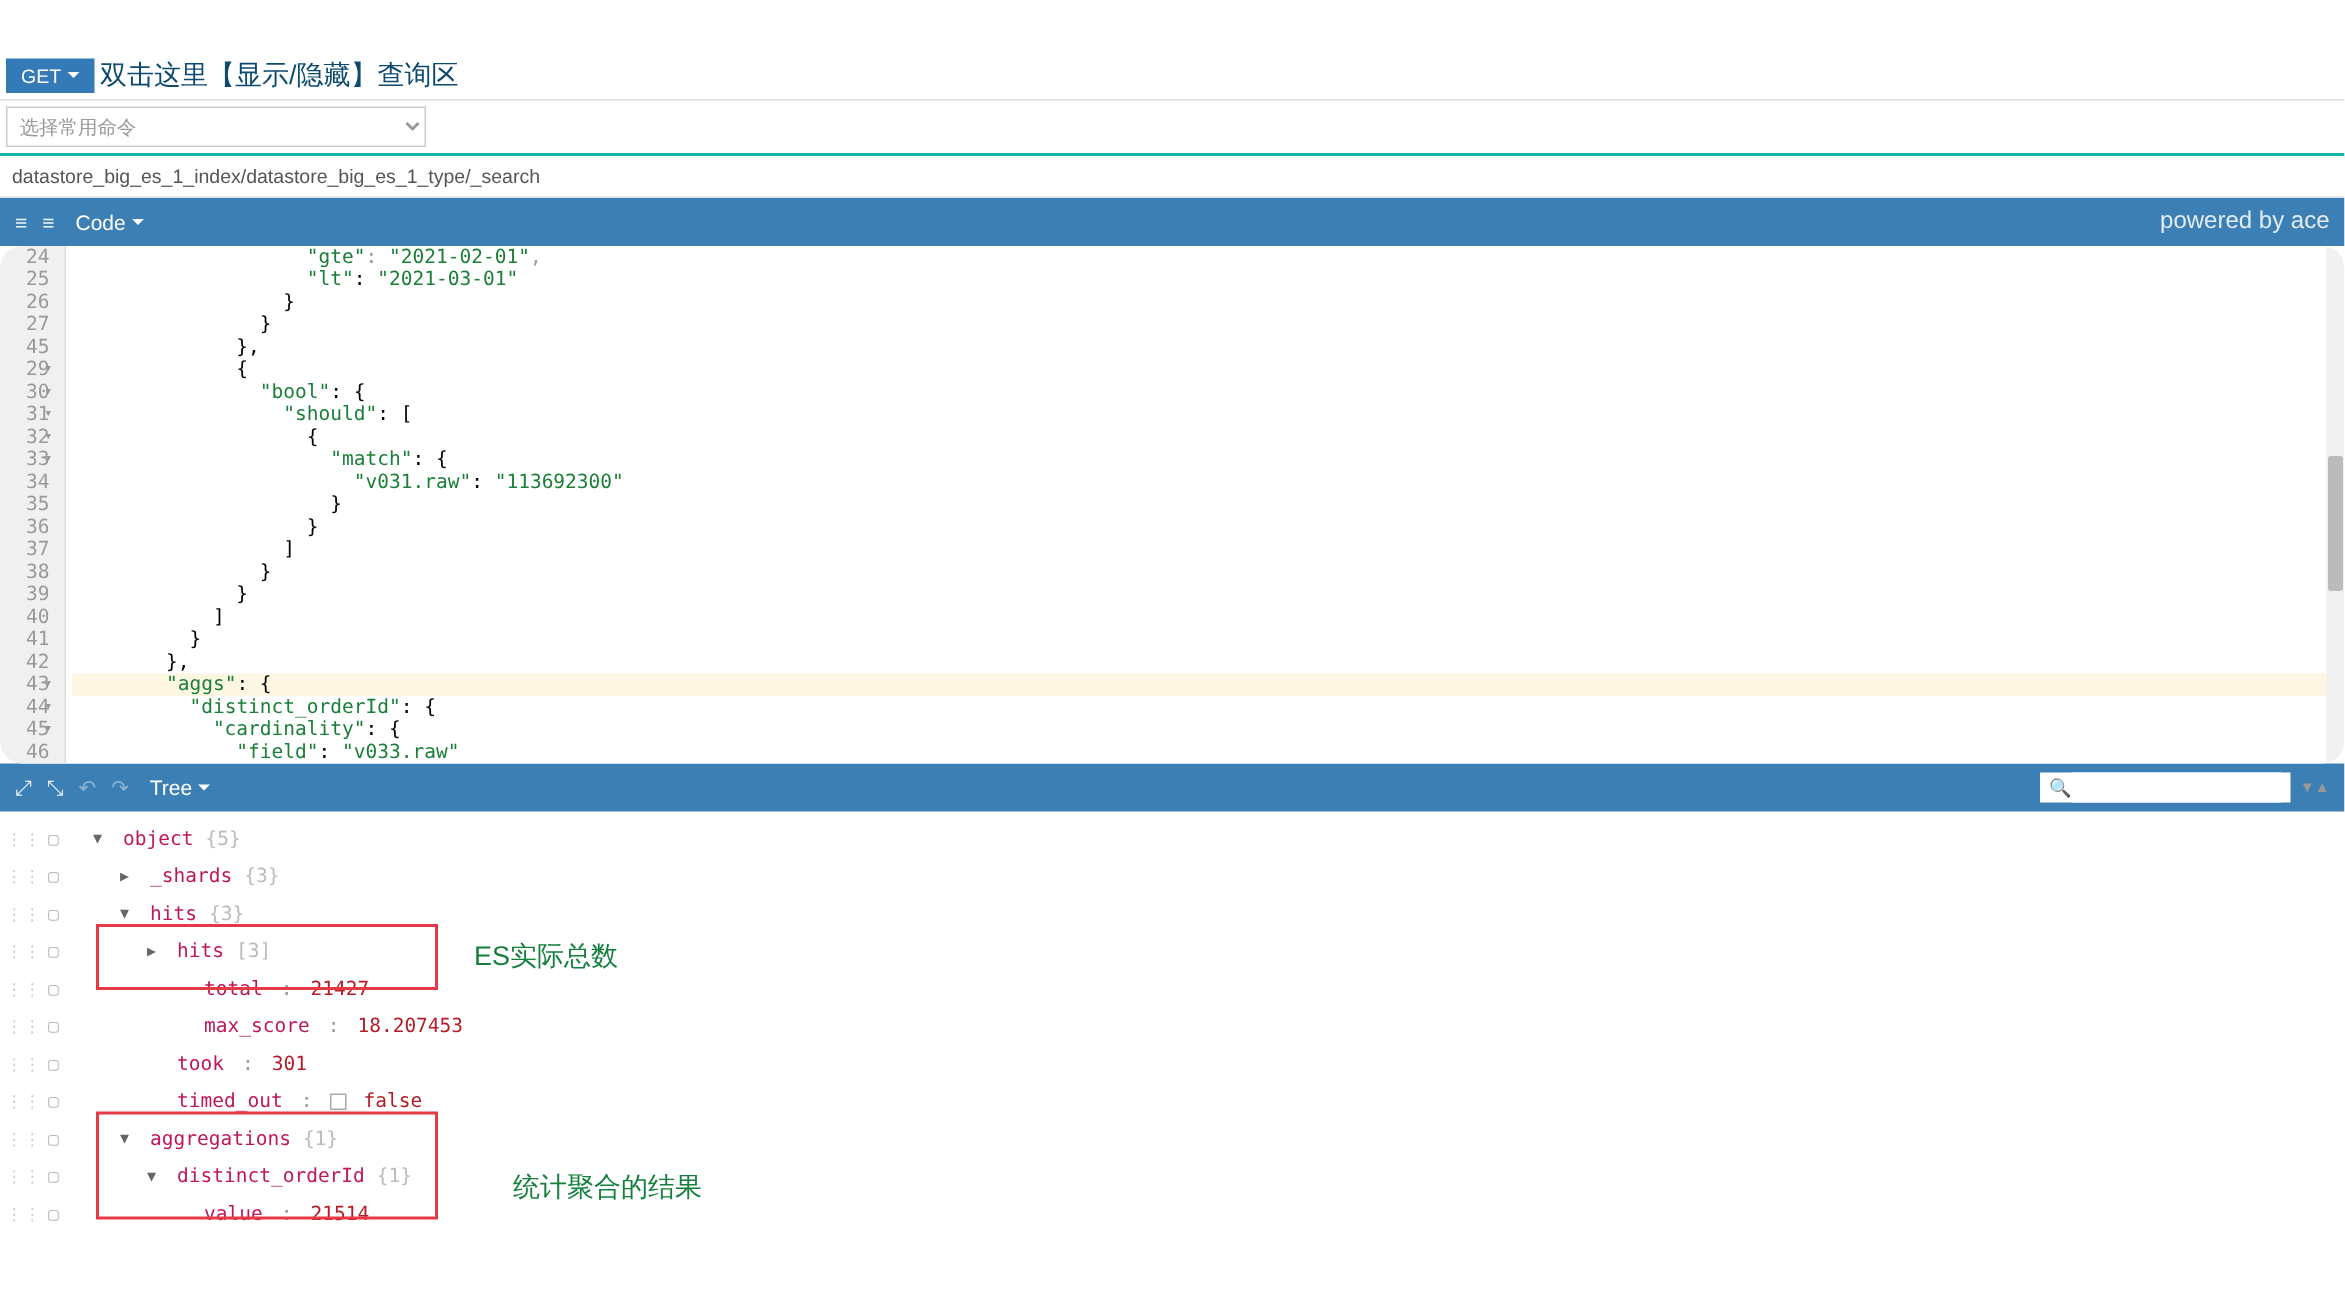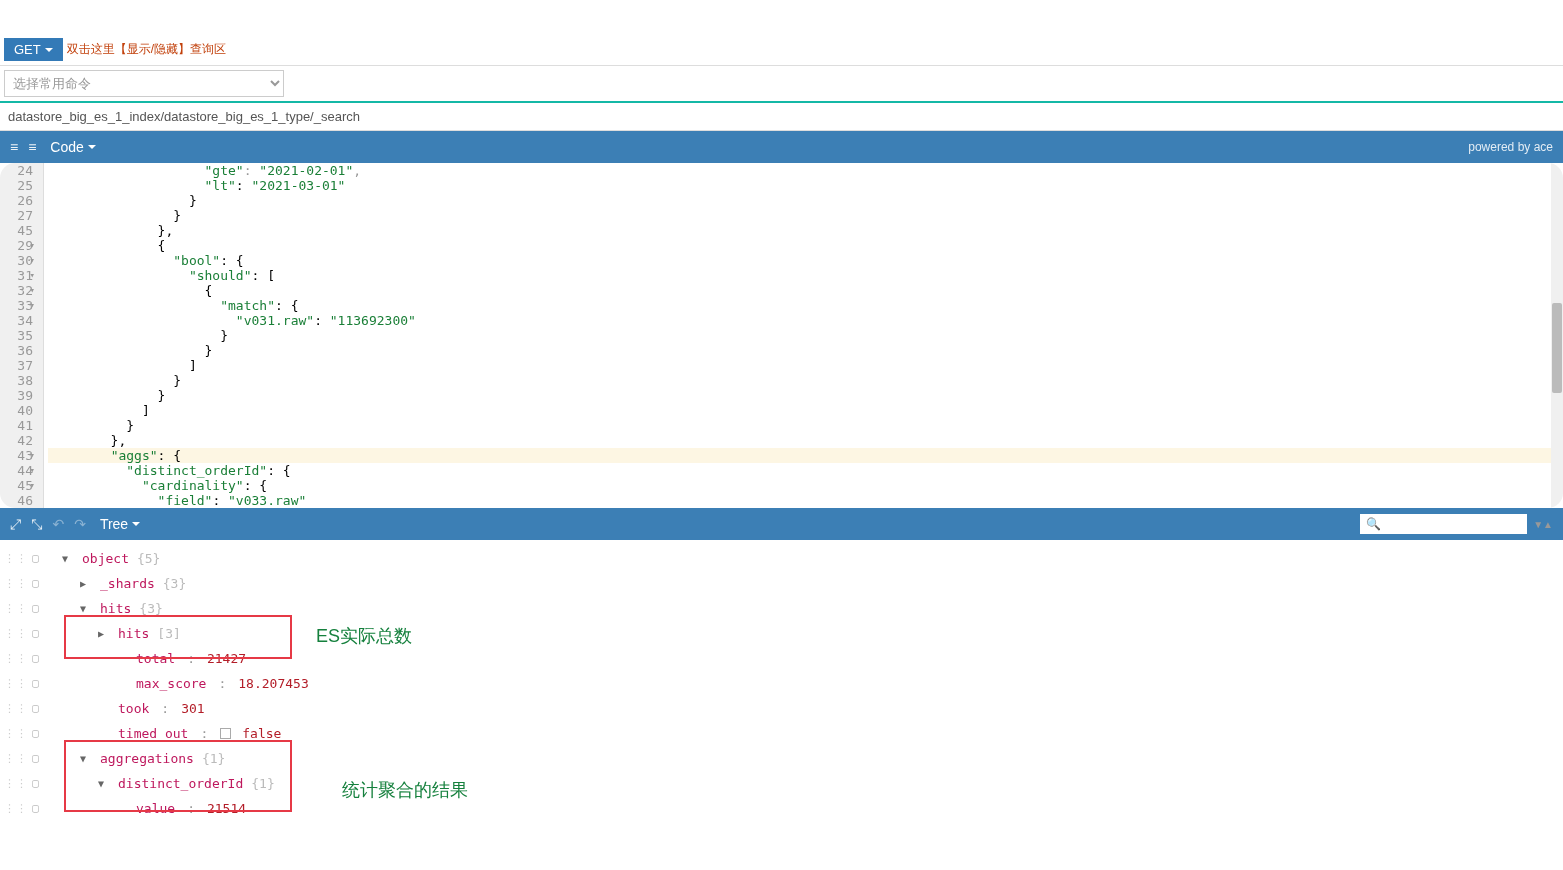--- a/index.html
+++ b/index.html
@@ -1,30 +1,30 @@
 <!DOCTYPE html>
 <html><head>
   <meta charset="utf-8">
   <style>
     * { margin: 0; padding: 0; box-sizing: border-box; }
     body { font-family: Arial, sans-serif; font-size: 13px; background: #fff; width: 1563px; overflow: hidden; }
     .header-row { display: flex; align-items: center; padding: 4px; gap: 4px; border-bottom: 1px solid #ddd; margin-top: 34px; }
     .method-btn { background: #337ab7; color: #fff; padding: 4px 10px; border: none; cursor: pointer; font-size: 13px; display: flex; align-items: center; gap: 4px; }
     .method-btn::after { content: ""; display: inline-block; border-top: 4px solid #fff; border-left: 4px solid transparent; border-right: 4px solid transparent; }
-    .hint { color: #c2410c; font-size: 12px; }
+    .hint { color: #0c4a6e; font-size: 18px; }
     .second-row { padding: 4px; border-bottom: 2px solid #14b8a6; }
     .cmd-select { width: 280px; padding: 4px; border: 1px solid #ccc; color: #999; background: #fff; font-size: 13px; }
     .path-row { padding: 6px 8px; color: #555; border-bottom: 1px solid #ddd; font-size: 13px; }
     .toolbar { background: #3c7fb5; color: #fff; display: flex; align-items: center; padding: 4px 10px; height: 32px; gap: 16px; }
     .toolbar-left { display: flex; align-items: center; gap: 14px; }
     .toolbar-icon-group { display: flex; gap: 10px; }
     .toolbar-icon { color: #fff; cursor: pointer; font-size: 14px; opacity: 0.9; }
     .toolbar-menu { color: #fff; cursor: pointer; font-size: 14px; display: flex; align-items: center; gap: 4px; text-align: right; }
     .toolbar-menu::after { content: ""; display: inline-block; border-top: 4px solid #fff; border-left: 4px solid transparent; border-right: 4px solid transparent; }
-    .toolbar-right { margin-left: auto; font-size: 12px; opacity: 0.85; }
+    .toolbar-right { margin-left: auto; font-size: 16px; opacity: 0.85; }
     .editor-pane { display: flex; height: 345px; overflow: hidden; position: relative; background: #fff; border-radius: 15px; }
     .gutter { background: #f0f0f0; color: #999; font-family: "Consolas", monospace; font-size: 13px; text-align: right; padding: 0 10px 0 4px; line-height: 15px; border-right: 1px solid #ddd; user-select: none; width: 44px; }
     .gutter-line { height: 15px; position: relative; }
     .gutter-line.fold::after { content: "▾"; position: absolute; right: -2px; color: #999; font-size: 9px; }
     .code-area { font-family: "Consolas", monospace; font-size: 13px; line-height: 15px; flex: 1; white-space: pre; padding-left: 4px; position: relative; overflow: hidden; }
     .code-line { height: 15px; }
     .code-line.hl { background: #fdf6e3; }
     .s { color: #1a7f37; }
     .editor-scroll { position: absolute; right: 0; top: 0; bottom: 0; width: 12px; background: #f0f0f0; }
     .editor-scroll-thumb { background: #bbb; height: 90px; width: 10px; margin: 140px 1px 0 1px; border-radius: 2px; }

